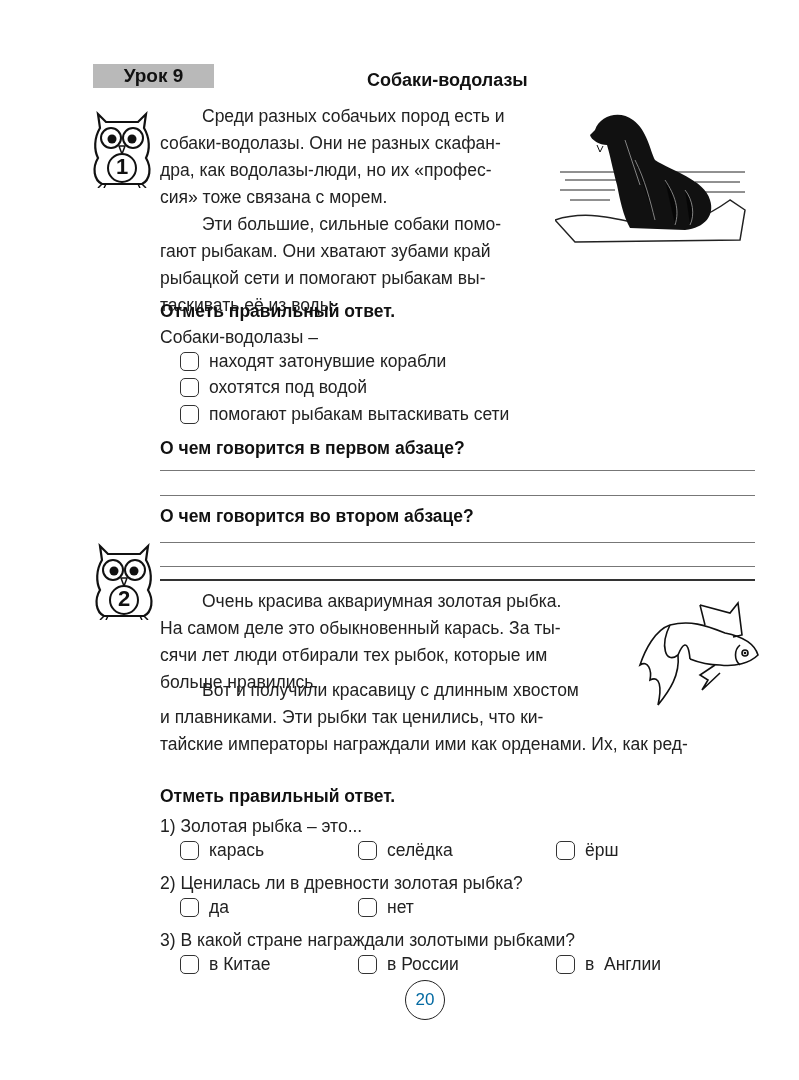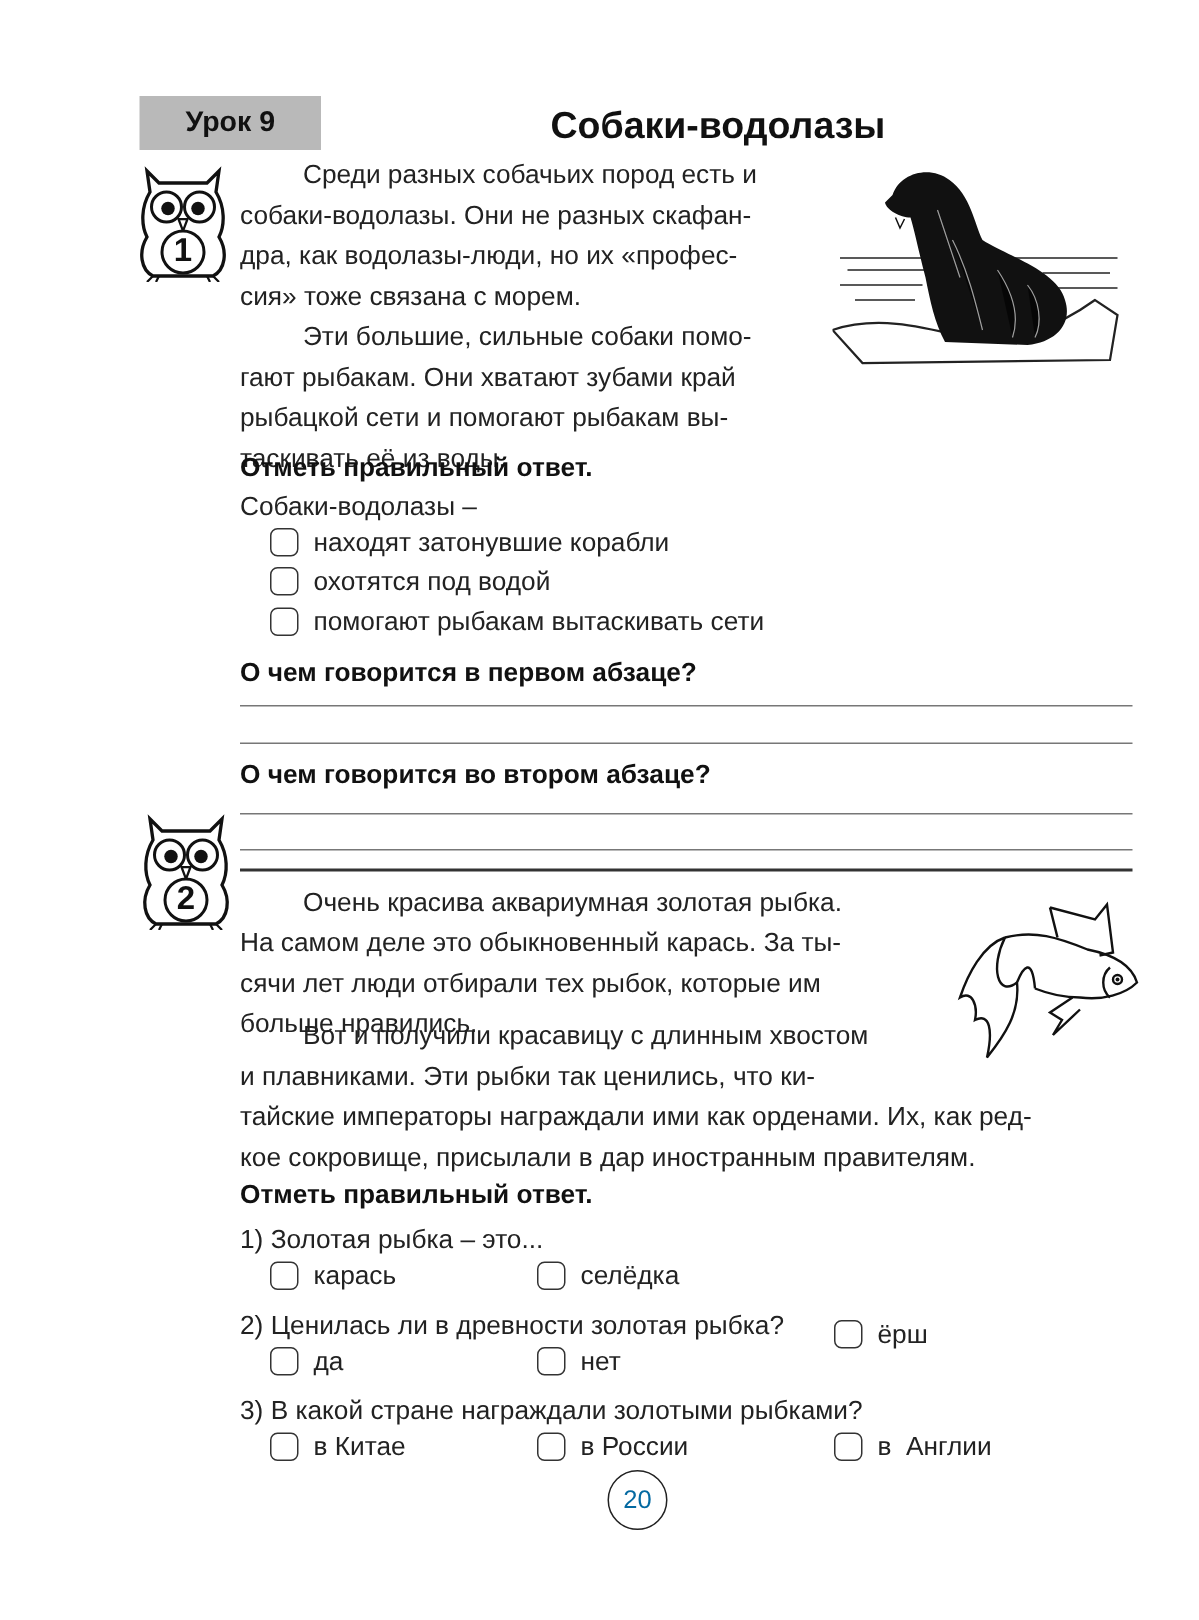--- a/index.html
+++ b/index.html
@@ -1,22 +1,22 @@
 <!DOCTYPE html>
 <html><head>
 <meta charset="utf-8">
 <style>
   html, body { margin:0; padding:0; background:#ffffff; }
   body { width:799px; height:1080px; position:relative; overflow:hidden;
          font-family:"Liberation Sans", sans-serif; color:#1a1a1a; }
   .abs { position:absolute; }
-  .lesson-badge { left:93px; top:64px; width:121px; height:36px; background:#b9b9b9;
+  .lesson-badge { left:93px; top:64px; width:121px; height:24px; background:#b9b9b9;
                   display:flex; align-items:center; justify-content:center;
                   font-weight:bold; font-size:19px; color:#111; }
-  .title { left:367px; top:70px; font-weight:bold; font-size:25px; color:#111; }
+  .title { left:367px; top:70px; font-weight:bold; font-size:18px; color:#111; }
   .para { font-size:17.5px; line-height:27px; color:#222; }
   .indent { text-indent:42px; }
   .bold { font-weight:bold; font-size:17.5px; color:#111;text-align:center; }
   .q { font-size:17.5px; color:#222; }
   .opt { display:flex; align-items:center; font-size:17.5px; color:#222; }
   .box { width:19px; height:19px; border:1.6px solid #333; border-radius:5px;
          margin-right:10px; box-sizing:border-box; background:#fff; }
   .line { left:160px; width:595px; height:0; border-top:1px solid #777; }
   .line.thick { border-top:2px solid #333; }
   .page-num { left:405px; top:980px; width:40px; height:40px; border:1.6px solid #222;
@@ -121,21 +121,20 @@
 <div class="abs para" style="left:160px;top:588px;width:450px;">
   <div class="indent">Очень красива аквариумная золотая рыбка.</div>
   <div>На самом деле это обыкновенный карась. За ты-</div>
   <div>сячи лет люди отбирали тех рыбок, которые им</div>
   <div>больше нравились.</div>
 </div>
 <div class="abs para" style="left:160px;top:677px;width:600px;">
   <div class="indent">Вот и получили красавицу с длинным хвостом</div>
   <div>и плавниками. Эти рыбки так ценились, что ки-</div>
   <div>тайские императоры награждали ими как орденами. Их, как ред-</div>
-  <div>кое сокровище, присылали в дар иностранным правителям.</div>
 </div>
 
 <div class="abs" style="left:630px;top:595px;width:135px;height:120px;">
   <svg width="135" height="120" viewBox="0 0 135 120">
     <g fill="none" stroke="#111" stroke-width="1.6">
       <path d="M70 10 L100 18 L108 8 L112 40 L103 42"></path>
       <path d="M75 30 L70 10"></path>
       <path d="M40 30 C60 25 75 30 95 38 C115 42 125 50 128 60 C120 68 105 72 90 70 C80 70 70 68 60 64"></path>
       <path d="M40 30 C25 35 15 55 10 70 C18 65 22 75 20 85 C30 80 32 92 28 110 C40 95 50 80 48 60 C52 50 58 42 60 64"></path>
       <path d="M40 30 C30 50 35 70 48 60"></path>
@@ -151,21 +150,21 @@
 
 <div class="abs q" style="left:160px;top:816px;">1) Золотая рыбка – это...</div>
 <div class="abs opt" style="left:180px;top:840px;">
   <div class="box"></div>
   <span>карась</span>
 </div>
 <div class="abs opt" style="left:358px;top:840px;">
   <div class="box"></div>
   <span>селёдка</span>
 </div>
-<div class="abs opt" style="left:556px;top:879px;">
+<div class="abs opt" style="left:556px;top:840px;">
   <div class="box"></div>
   <span>ёрш</span>
 </div>
 
 <div class="abs q" style="left:160px;top:873px;">2) Ценилась ли в древности золотая рыбка?</div>
 <div class="abs opt" style="left:180px;top:897px;">
   <div class="box"></div>
   <span>да</span>
 </div>
 <div class="abs opt" style="left:358px;top:897px;">

